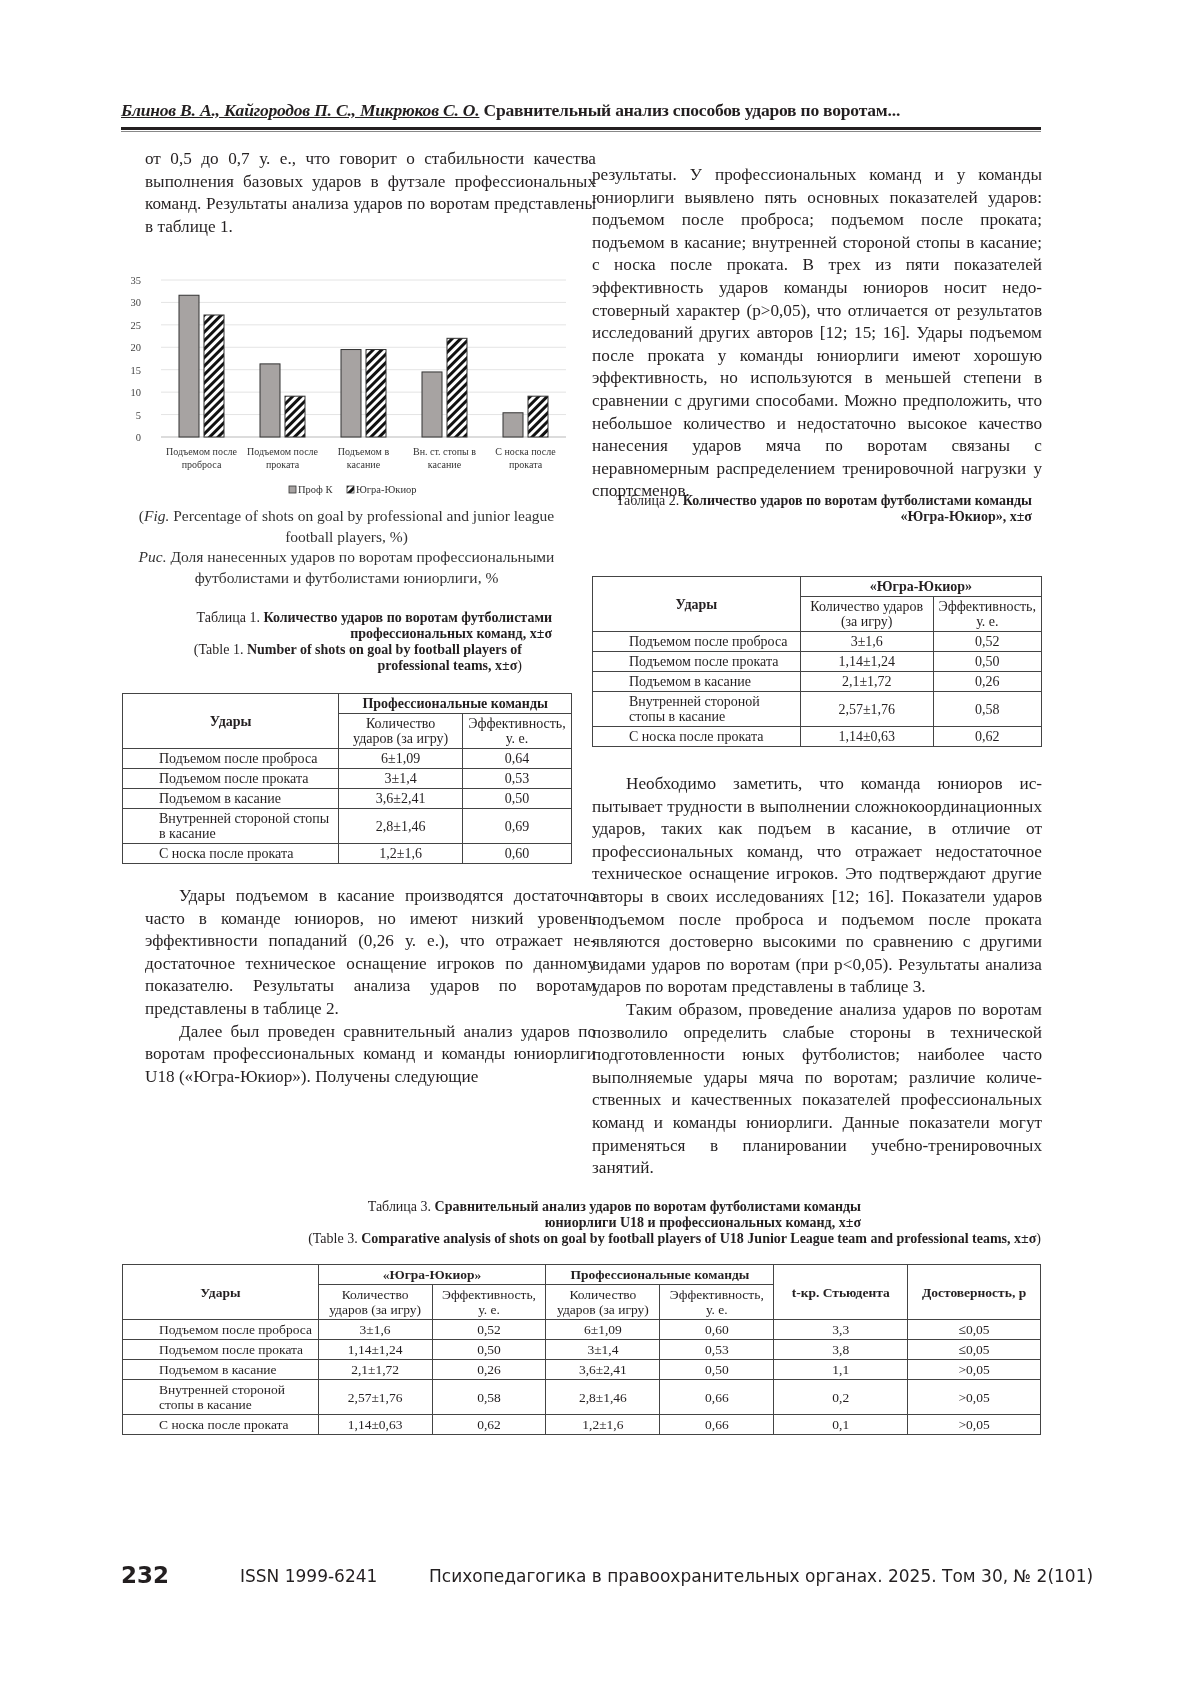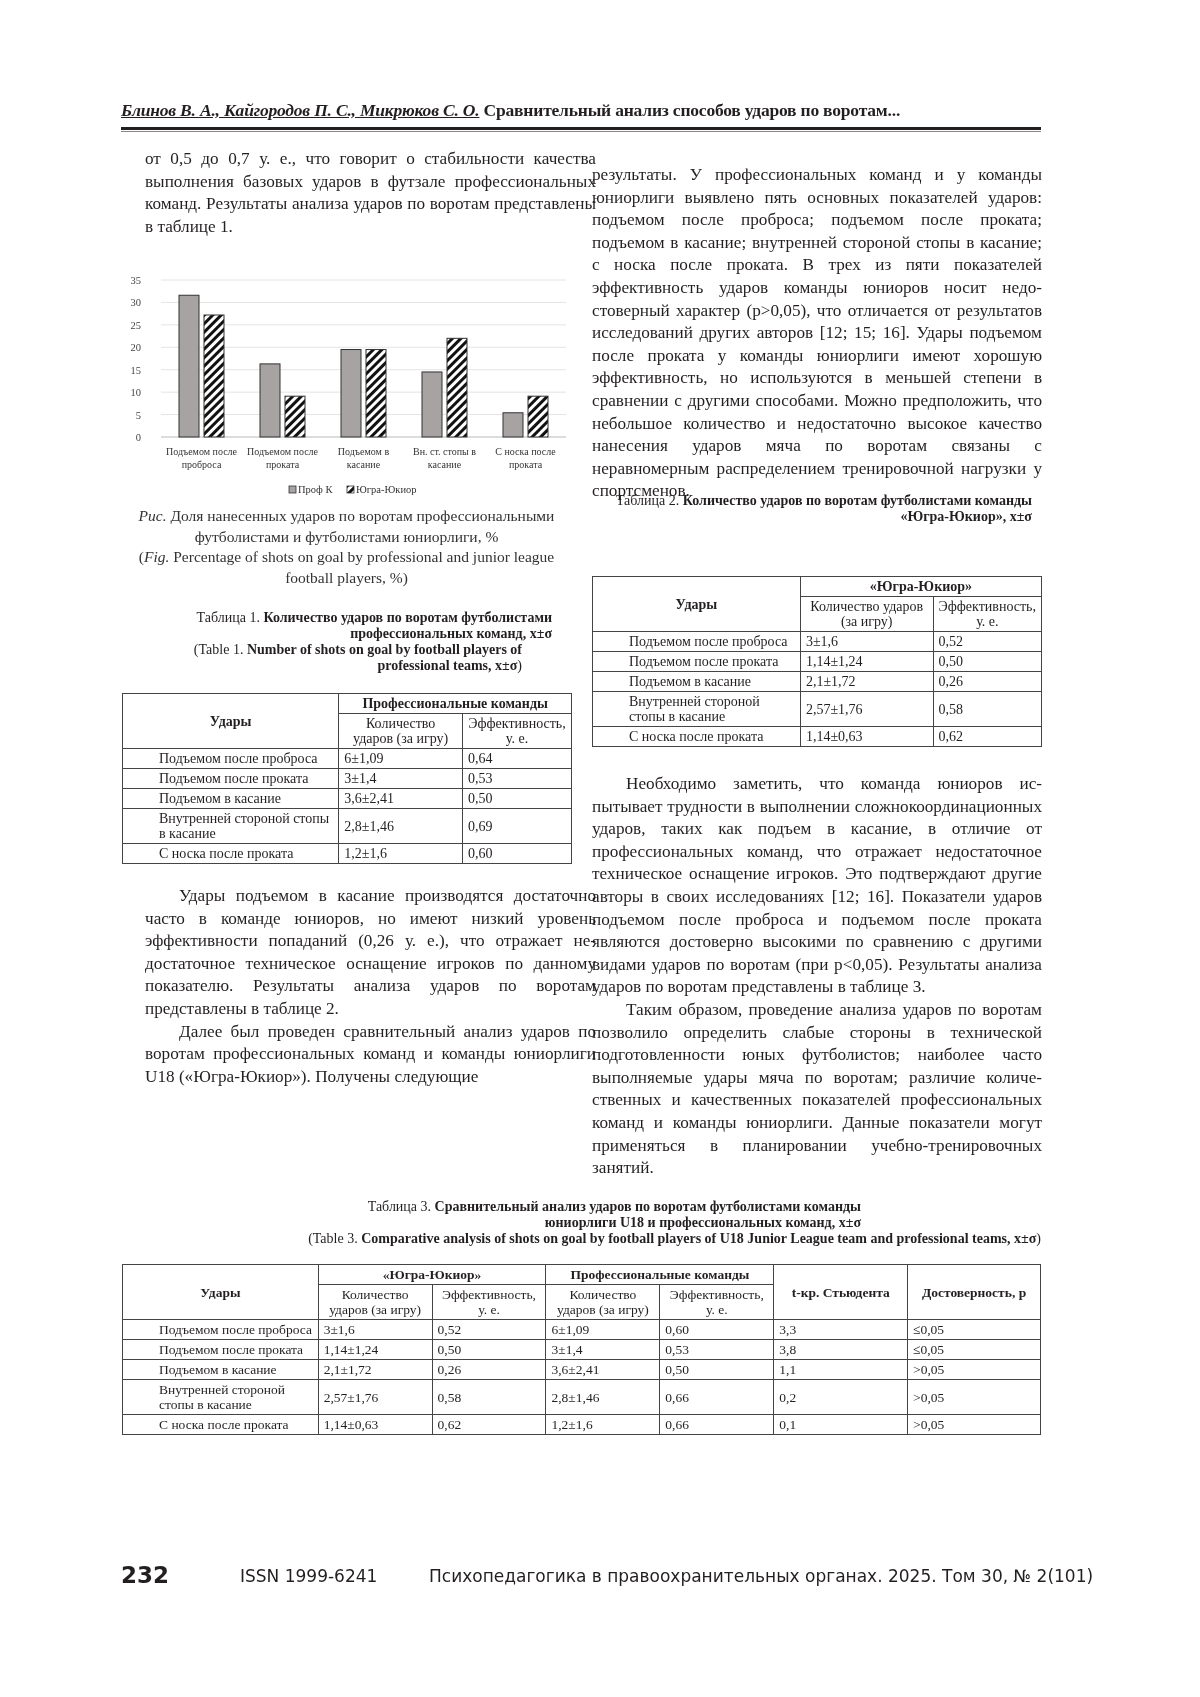--- a/index.html
+++ b/index.html
@@ -13,21 +13,21 @@
   .col p.ind{text-indent:34px;}
   .left{left:121px;width:451px;margin-left:24px;}
   .right{left:592px;width:450px;}
   .cap{text-align:right;font-size:14px;line-height:16px;}
   .cap b{font-weight:bold;}
   .figcap{text-align:center;font-size:15.5px;line-height:20.5px;color:#333;}
   table.t{border-collapse:collapse;font-size:14px;line-height:15px;}
   table.t td,table.t th{border:1.3px solid #444;padding:2px 5px;font-weight:normal;}
   table.t th{font-weight:normal;}
   table.t .hb{font-weight:bold;}
-  table.t td.c{text-align:left;}
+  table.t td.c{text-align:center;}
   table.t td.l{text-align:left;padding-left:36px;}
   .chart{position:absolute;left:121px;top:252px;width:451px;height:250px;}
   .footer{position:absolute;left:121px;top:1566px;width:920px;height:30px;font-family:"DejaVu Sans","Liberation Sans",sans-serif;font-size:17px;}
   .pgnum{position:absolute;left:0;top:-4px;font-weight:bold;font-size:23px;}
   .issn{position:absolute;left:119px;top:0;}
   .journal{position:absolute;left:308px;top:0;white-space:nowrap;}
 </style>
 </head>
 <body>
 
@@ -94,22 +94,22 @@
     <g id="legend" font-family="Liberation Serif, serif" font-size="10.5" fill="#333">
         <rect x="168" y="234" width="7" height="7" fill="#a7a3a2" stroke="#333" stroke-width="0.8"></rect>
         <text x="177" y="241">Проф К</text>
         <rect x="226" y="234" width="7" height="7" fill="url(#hatch)" stroke="#333" stroke-width="0.8"></rect>
         <text x="235" y="241">Югра-Юкиор</text>
       </g>
   </svg>
 </div>
 
 <div class="figcap" style="position:absolute;left:121px;top:506px;width:451px;">
+  <div>(<i>Fig.</i> <span>Percentage of shots on goal by professional and junior league football players, %)</span></div>
   <div><i>Рис.</i> <span>Доля нанесенных ударов по воротам профессиональными футболистами и футболистами юниорлиги, %</span></div>
-  <div>(<i>Fig.</i> <span>Percentage of shots on goal by professional and junior league football players, %)</span></div>
 </div>
 
 <div class="cap" style="position:absolute;left:121px;top:610px;width:451px;">
   <div style="padding:0 20px;"><span>Таблица 1.</span> <b>Количество ударов по воротам футболистами профессиональных команд, x±σ</b></div>
   <div style="padding:0 50px;"><span>(Table 1.</span> <b>Number of shots on goal by football players of professional teams, x±σ</b><span>)</span></div>
 </div>
 
 <table class="t" id="table1" style="position:absolute;left:122px;top:693px;width:450px;">
   <colgroup>
       <col style="width:217px">

